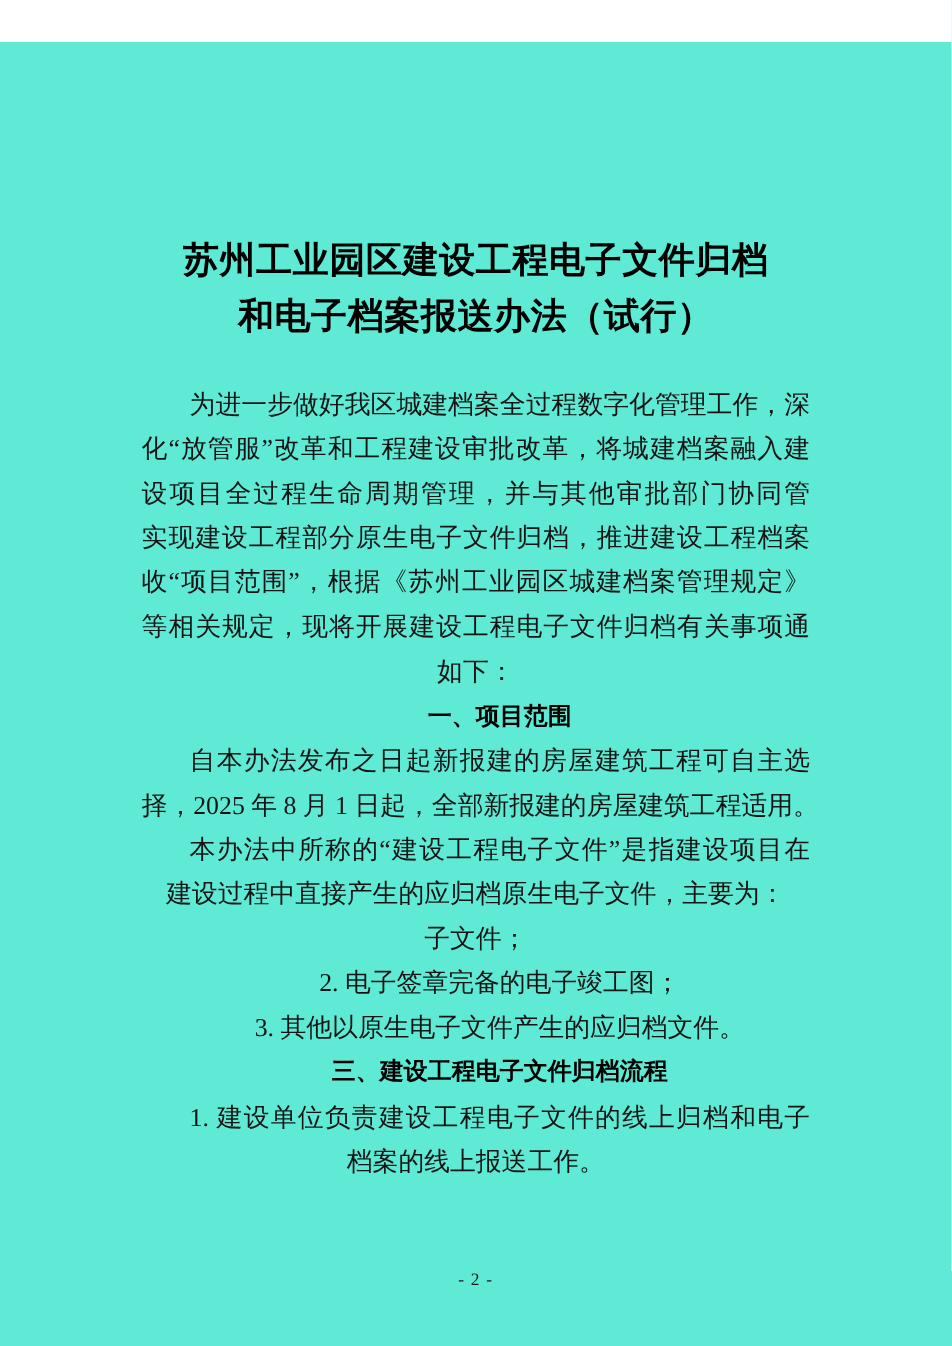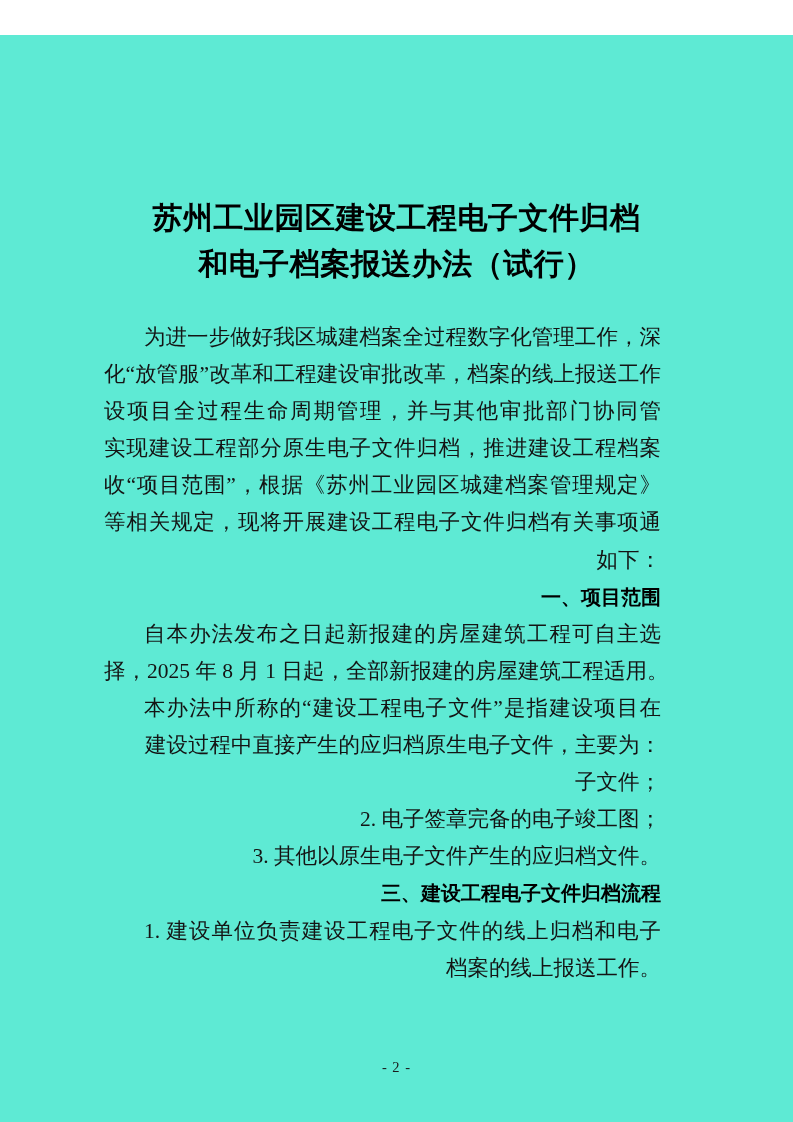--- a/index.html
+++ b/index.html
@@ -25,31 +25,31 @@
     font-family: "Liberation Sans", "DejaVu Sans", sans-serif;
     font-weight: bold;
     font-size: 30px;
     line-height: 46px;
     color: #000000;
     letter-spacing: 0.5px;
   }
   .doc-body {
     position: absolute;
     top: 284px;
-    left: 104px;
+    left: 118px;
     width: 557px;
     font-family: "Liberation Serif", "DejaVu Serif", serif;
     font-size: 21.5px;
     color: #141414;
   }
   .line {
     height: 37.1px;
     line-height: 37.1px;
     white-space: nowrap;
-    text-align: right;
+    text-align: center;
   }
   .line.fill {
     white-space: normal;
     text-align: justify;
     text-align-last: justify;
     overflow: hidden;
   }
   .line.indent {
     padding-left: 40px;
   }
@@ -77,21 +77,21 @@
 
 <div class="page">
 
   <div class="doc-title">
     <div>苏州工业园区建设工程电子文件归档</div>
     <div>和电子档案报送办法（试行）</div>
   </div>
 
   <div class="doc-body">
       <div class="line indent fill">为进一步做好我区城建档案全过程数字化管理工作，深</div>
-      <div class="line fill">化“放管服”改革和工程建设审批改革，档案的线上报送工作</div>
+      <div class="line fill">化“放管服”改革和工程建设审批改革，将城建档案融入建</div>
       <div class="line fill">设项目全过程生命周期管理，并与其他审批部门协同管理，</div>
       <div class="line fill">实现建设工程部分原生电子文件归档，推进建设工程档案验</div>
       <div class="line fill">收“项目范围”，根据《苏州工业园区城建档案管理规定》</div>
       <div class="line fill">等相关规定，现将开展建设工程电子文件归档有关事项通知</div>
       <div class="line">如下：</div>
       <div class="line heading indent">一、项目范围</div>
       <div class="line indent fill">自本办法发布之日起新报建的房屋建筑工程可自主选</div>
       <div class="line">择，2025 年 8 月 1 日起，全部新报建的房屋建筑工程适用。</div>
       <div class="line indent fill">本办法中所称的“建设工程电子文件”是指建设项目在</div>
       <div class="line">建设过程中直接产生的应归档原生电子文件，主要为：</div>

